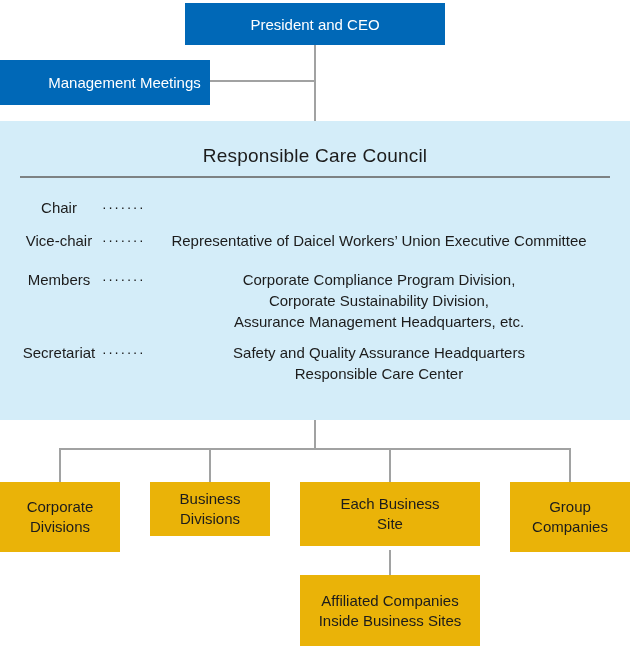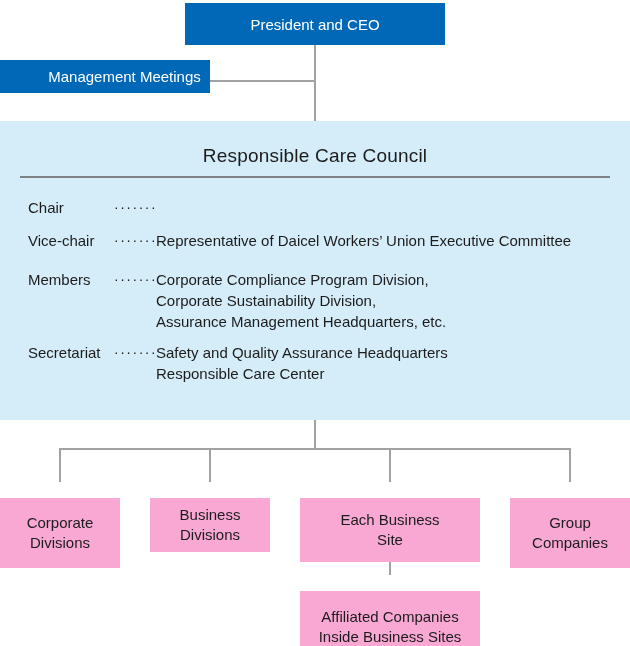--- a/index.html
+++ b/index.html
@@ -20,32 +20,31 @@
     text-align: center;
     box-sizing: border-box;
   }
   .node-dark {
     background: #0068b7;
     color: #ffffff;
     font-size: 15px;
     line-height: 19px;
   }
   .node-light {
-    background: #f9a8d4;
+    background: #eab308;
     color: #1c1c1c;
     font-size: 15px;
     line-height: 20px;
     white-space: pre-line;
-    margin-top: 16px;
   }
   .line { position: absolute; background: #a1a2a2; }
 
   
   .president   { left: 185px; top: 3px;  width: 260px; height: 42px; }
-  .management  { left: 0;     top: 60px; width: 210px; height: 33px; padding-left: 39px; }
+  .management  { left: 0;     top: 60px; width: 210px; height: 45px; padding-left: 39px; }
   .ln-president-drop { left: 314px; top: 45px;  width: 2px;   height: 76px; }
   .ln-management     { left: 210px; top: 80px;  width: 105px; height: 2px; }
 
   
   .council-panel {
     position: absolute;
     left: 0; top: 121px;
     width: 630px; height: 299px;
     background: #d4edf9;
     box-sizing: border-box;
@@ -56,21 +55,21 @@
     font-size: 19px;
     line-height: 22px;
     font-weight: 400;
     letter-spacing: 0.2px;
   }
   .council-divider {
     height: 2px;
     margin: 9px 20px 0 20px;
     background: #7d8284;
   }
-  .council-rows { padding: 0 16px 0 28px; }
+  .council-rows { padding: 0 16px 0 16px; text-align: center; }
   .c-row { display: flex; align-items: flex-start; font-size: 15px; line-height: 21px; }
   .c-row .lbl  { width: 86px; flex: none; }
   .c-row .dots { width: 42px; flex: none; letter-spacing: 1.5px; font-size: 14px; }
   .c-row .desc { flex: 1; white-space: pre-line; }
   .c-row.r0 { margin-top: 19px; }
   .c-row.r1 { margin-top: 12px; }
   .c-row.r2 { margin-top: 18px; }
   .c-row.r3 { margin-top: 10px; }
 
   

